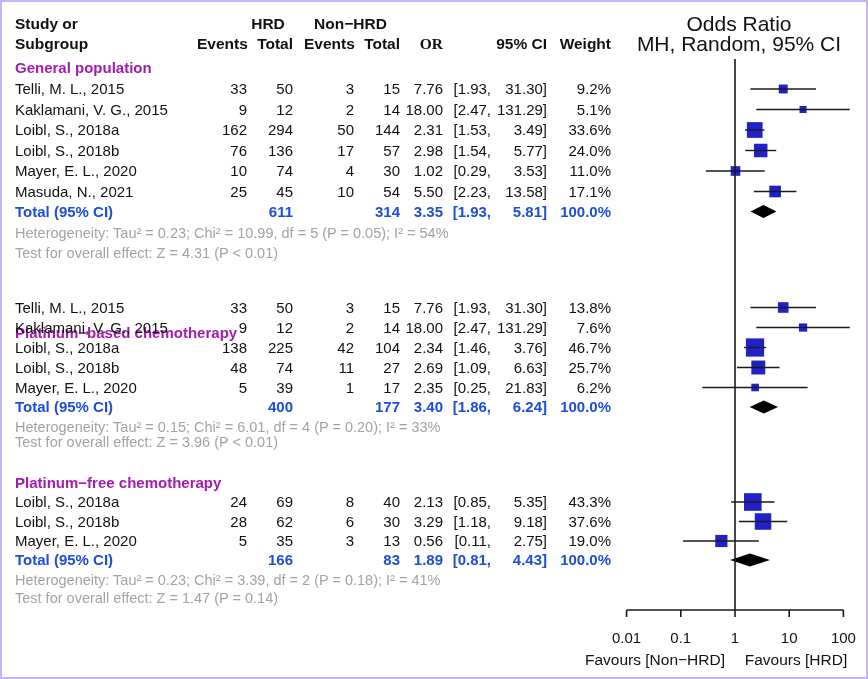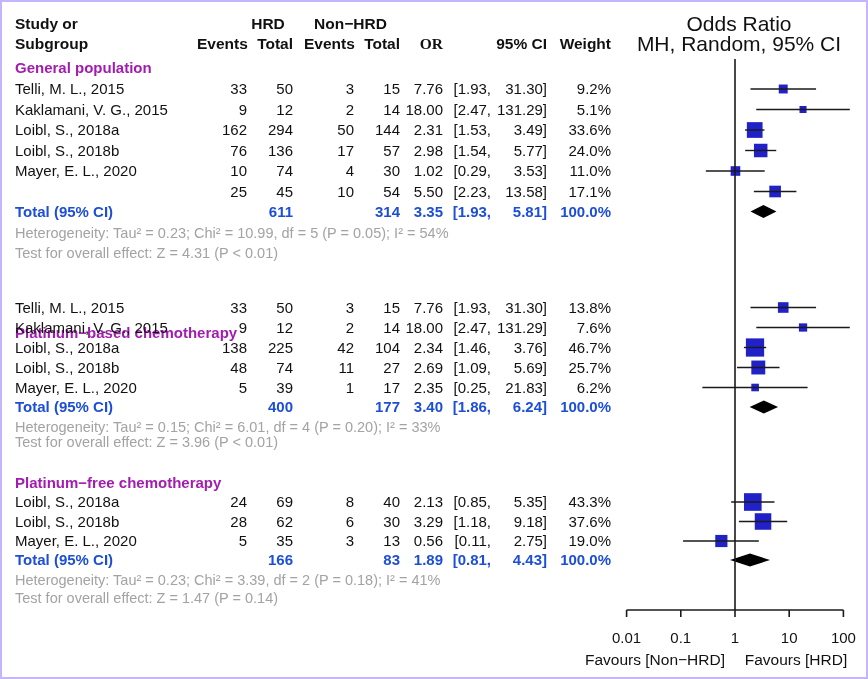--- a/index.html
+++ b/index.html
@@ -105,20 +105,21 @@
         <span class="cell c-ev1">10</span>
         <span class="cell c-tot1">74</span>
         <span class="cell c-ev2">4</span>
         <span class="cell c-tot2">30</span>
         <span class="cell c-or">1.02</span>
         <span class="cell c-cilo">[0.29,</span>
         <span class="cell c-cihi">3.53]</span>
         <span class="cell c-wt">11.0%</span>
       </div>
       <div class="row" style="top: 179.5px;">
+        <span class="cell c-label">Masuda, N., 2021</span>
         <span class="cell c-ev1">25</span>
         <span class="cell c-tot1">45</span>
         <span class="cell c-ev2">10</span>
         <span class="cell c-tot2">54</span>
         <span class="cell c-or">5.50</span>
         <span class="cell c-cilo">[2.23,</span>
         <span class="cell c-cihi">13.58]</span>
         <span class="cell c-wt">17.1%</span>
       </div>
       <div class="row" style="top: 199.5px;">
@@ -167,21 +168,21 @@
         <span class="cell c-wt">46.7%</span>
       </div>
       <div class="row" style="top: 355.5px;">
         <span class="cell c-label">Loibl, S., 2018b</span>
         <span class="cell c-ev1">48</span>
         <span class="cell c-tot1">74</span>
         <span class="cell c-ev2">11</span>
         <span class="cell c-tot2">27</span>
         <span class="cell c-or">2.69</span>
         <span class="cell c-cilo">[1.09,</span>
-        <span class="cell c-cihi">5.69]</span>
+        <span class="cell c-cihi">6.63]</span>
         <span class="cell c-wt">25.7%</span>
       </div>
       <div class="row" style="top: 375.5px;">
         <span class="cell c-label">Mayer, E. L., 2020</span>
         <span class="cell c-ev1">5</span>
         <span class="cell c-tot1">39</span>
         <span class="cell c-ev2">1</span>
         <span class="cell c-tot2">17</span>
         <span class="cell c-or">2.35</span>
         <span class="cell c-cilo">[0.25,</span>

